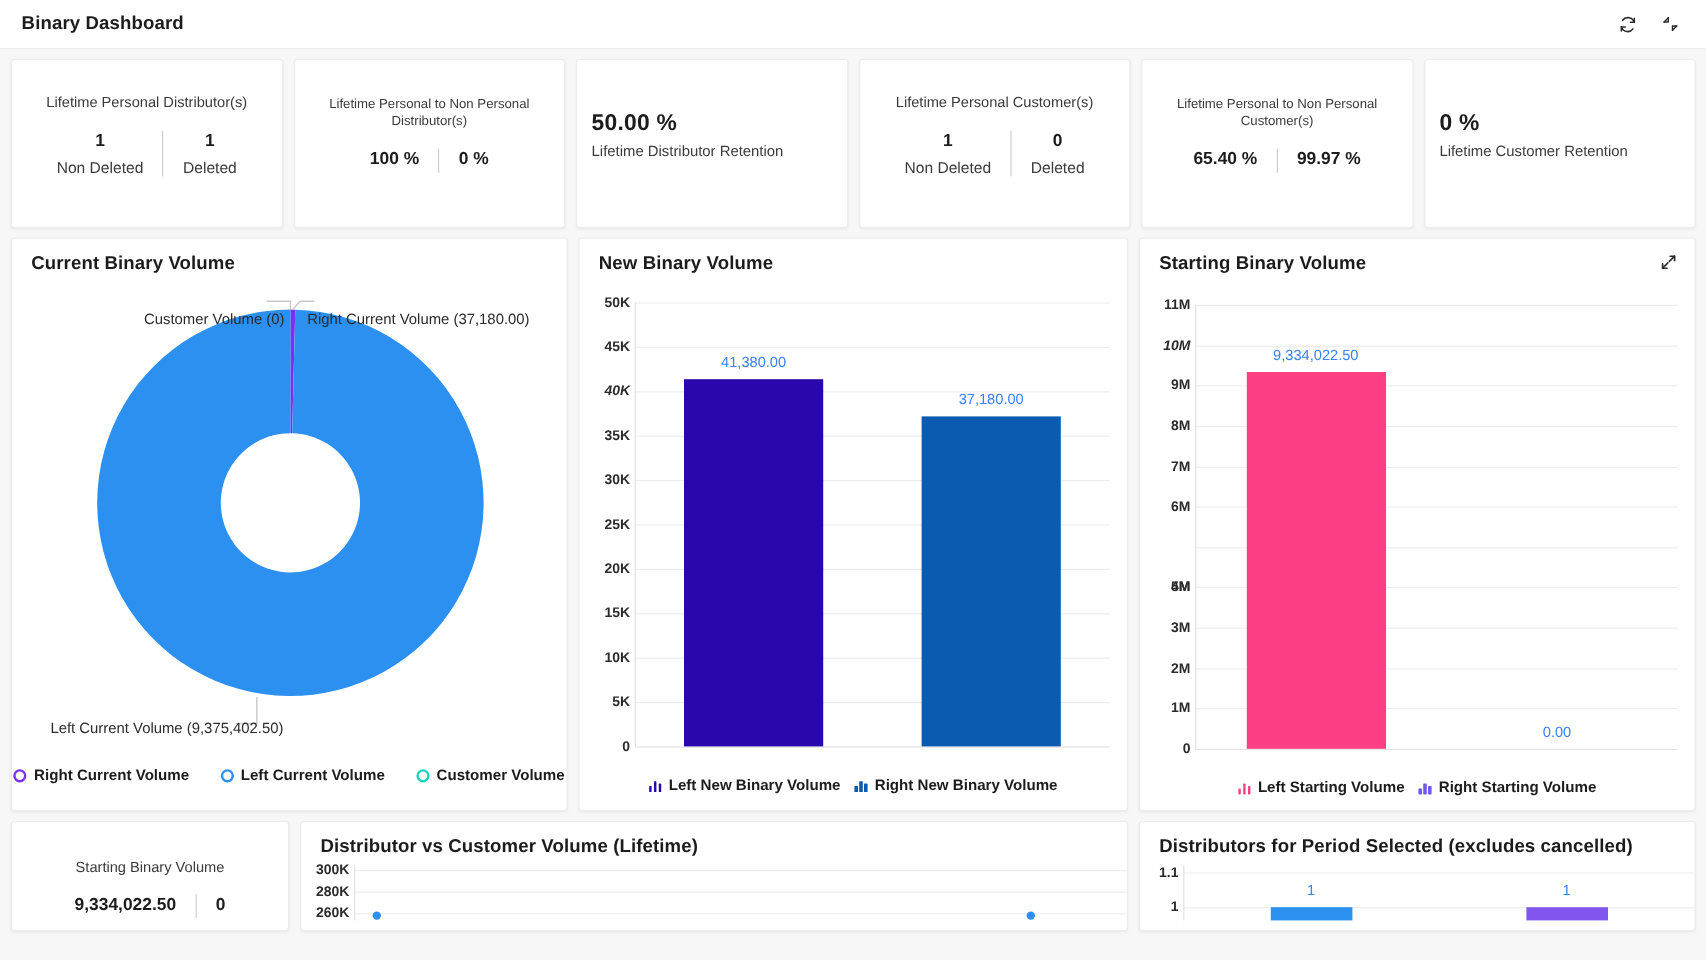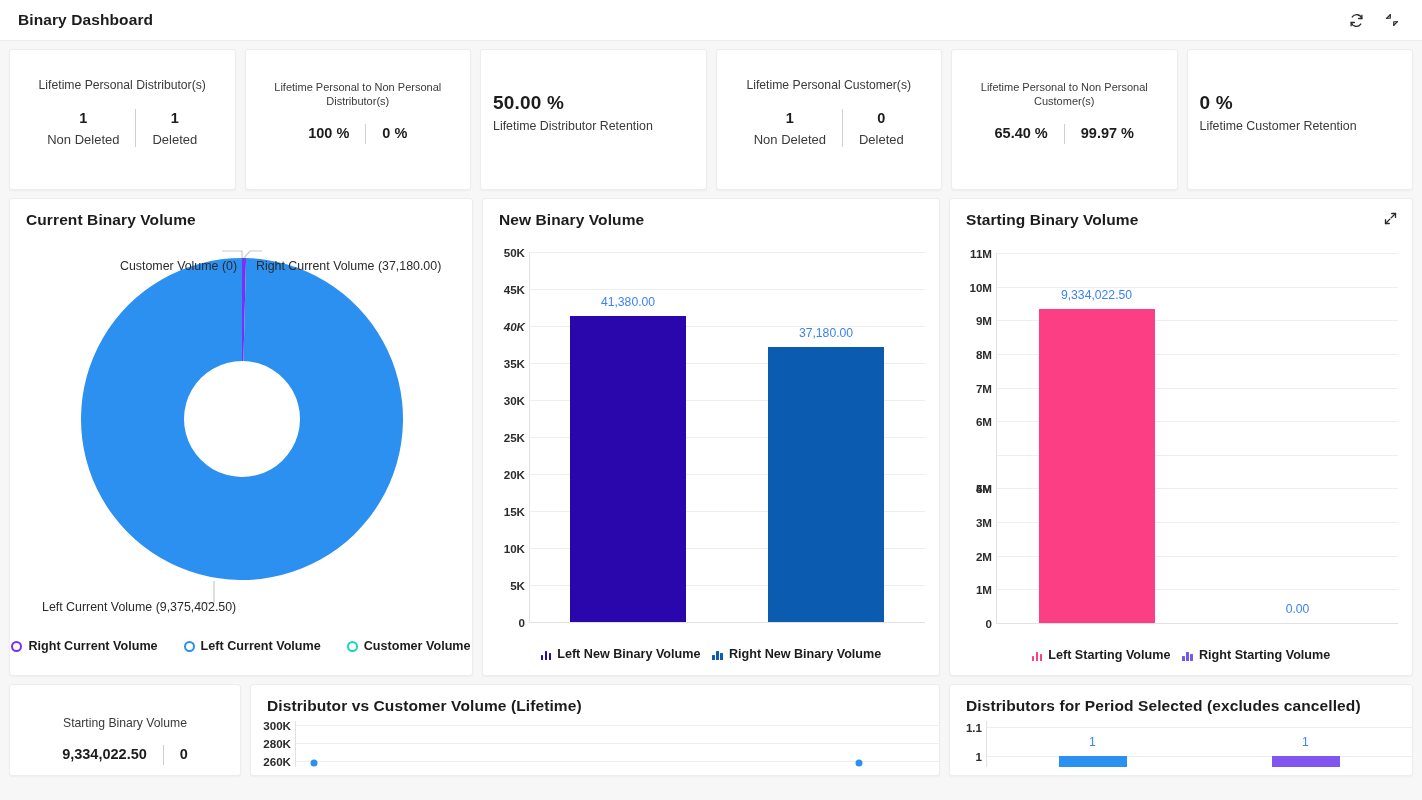--- a/index.html
+++ b/index.html
@@ -297,21 +297,21 @@
             <div class="ytick" style="top: 376px;">0</div>
             <div class="ytick" style="top: 342.364px;">1M</div>
             <div class="ytick" style="top: 308.727px;">2M</div>
             <div class="ytick" style="top: 275.091px;">3M</div>
             <div class="ytick" style="top: 241.455px;">4M</div>
             <div class="ytick" style="top: 213px; margin-top: 28px;">5M</div>
             <div class="ytick" style="top: 174.182px;">6M</div>
             <div class="ytick" style="top: 140.545px;">7M</div>
             <div class="ytick" style="top: 106.909px;">8M</div>
             <div class="ytick" style="top: 73.2727px;">9M</div>
-            <div class="ytick" style="top: 39.6364px;">10M</div>
+            <div class="ytick" style="top: 39.6364px; font-style: italic;">10M</div>
             <div class="ytick" style="top: 6px;">11M</div>
           </div>
           <div class="grid-line base" style="top: 376px; left: 38px;"></div>
           <div class="grid-line" style="top: 342.364px; left: 38px;"></div>
           <div class="grid-line" style="top: 308.727px; left: 38px;"></div>
           <div class="grid-line" style="top: 275.091px; left: 38px;"></div>
           <div class="grid-line" style="top: 241.455px; left: 38px;"></div>
           <div class="grid-line" style="top: 207.818px; left: 38px;"></div>
           <div class="grid-line" style="top: 174.182px; left: 38px;"></div>
           <div class="grid-line" style="top: 140.545px; left: 38px;"></div>

